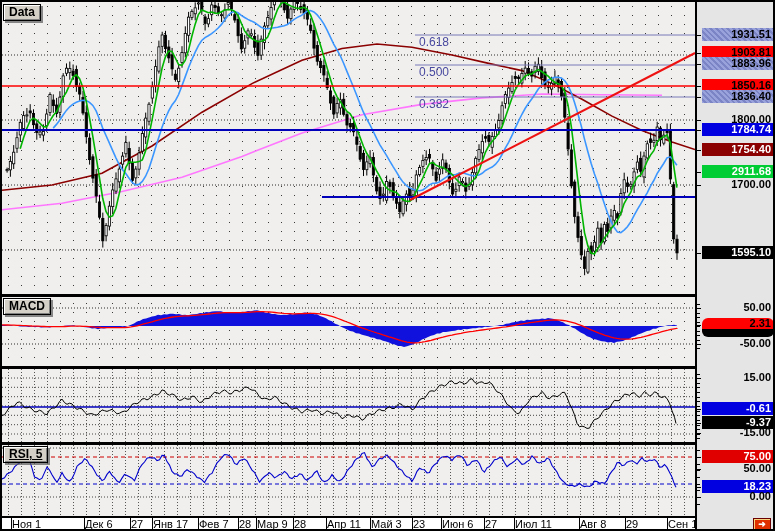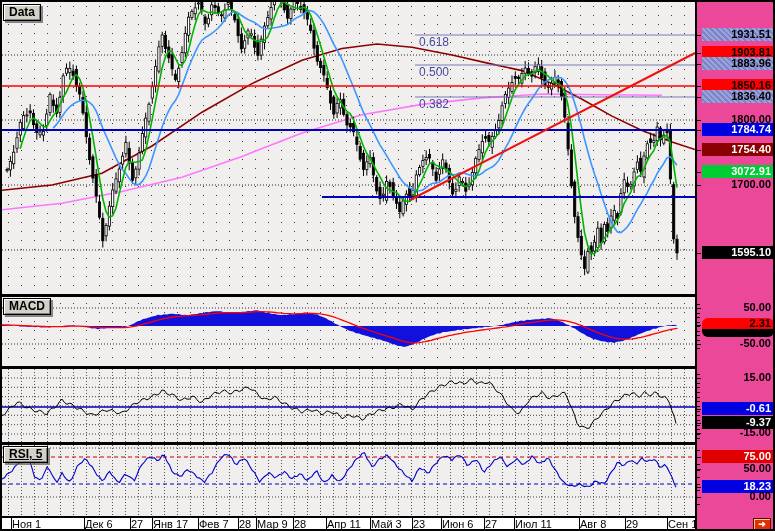--- a/index.html
+++ b/index.html
@@ -12,21 +12,21 @@
   .panel svg{position:absolute; left:0; top:0;}
   .sep{position:absolute; left:0; width:693px; height:3px; background:#000;}
   .chip{
     position:absolute; left:1px; z-index:30; background:#d4d0c8; color:#000;
     font:bold 12px "Liberation Sans", sans-serif; padding:0 5px; line-height:15px;
     border:1px solid #000;
     box-shadow: inset 1px 1px 0 #ffffff, inset -1px -1px 0 #808080, 2px 2px 0 rgba(90,90,90,.7);
     white-space:nowrap;
   }
   #scalecol{
-    position:absolute; left:693px; top:0; width:78px; height:527px; background:#ec4899;
+    position:absolute; left:693px; top:0; width:78px; height:527px; background:#e5e5e5;
     border-left:2px solid #000; z-index:20;
   }
   .badge{
     position:absolute; left:5px; right:1px; height:13px; line-height:13px;
     font:bold 11px "Liberation Sans", sans-serif; text-align:right; padding-right:3px;
     white-space:nowrap;
   }
   .b-plain{color:#000;}
   .b-fib{background:repeating-linear-gradient(45deg,#9aa2dc 0 2px,#7b84c4 2px 4px); color:#000;}
   .b-red{background:#ff0000; color:#000;}
@@ -687,21 +687,21 @@
       <div class="badge b-red" style="top: 77px;">1850.16</div>
       <div class="tick" style="top: 95px;"></div>
       <div class="badge b-fib" style="top: 88px;">1836.40</div>
       <div class="tick" style="top: 118px;"></div>
       <div class="badge b-plain" style="top: 111px;">1800.00</div>
       <div class="tick" style="top: 128px;"></div>
       <div class="badge b-blue" style="top: 121px;">1784.74</div>
       <div class="tick" style="top: 148px;"></div>
       <div class="badge b-darkred" style="top: 141px;">1754.40</div>
       <div class="tick" style="top: 170px;"></div>
-      <div class="badge b-green" style="top: 163px;">3072.91</div>
+      <div class="badge b-green" style="top: 163px;">2911.68</div>
       <div class="tick" style="top: 183px;"></div>
       <div class="badge b-plain" style="top: 176px;">1700.00</div>
       <div class="tick" style="top: 251px;"></div>
       <div class="badge b-black" style="top: 244px;">1595.10</div>
       <div class="tick" style="top: 306px;"></div>
       <div class="badge b-plain" style="top: 299px;">50.00</div>
       <div class="tick" style="top: 323px;"></div>
       <div class="badge b-redmacd" style="top: 316px;">2.31</div>
       <div class="tick" style="top: 342px;"></div>
       <div class="badge b-plain" style="top: 335px;">-50.00</div>

